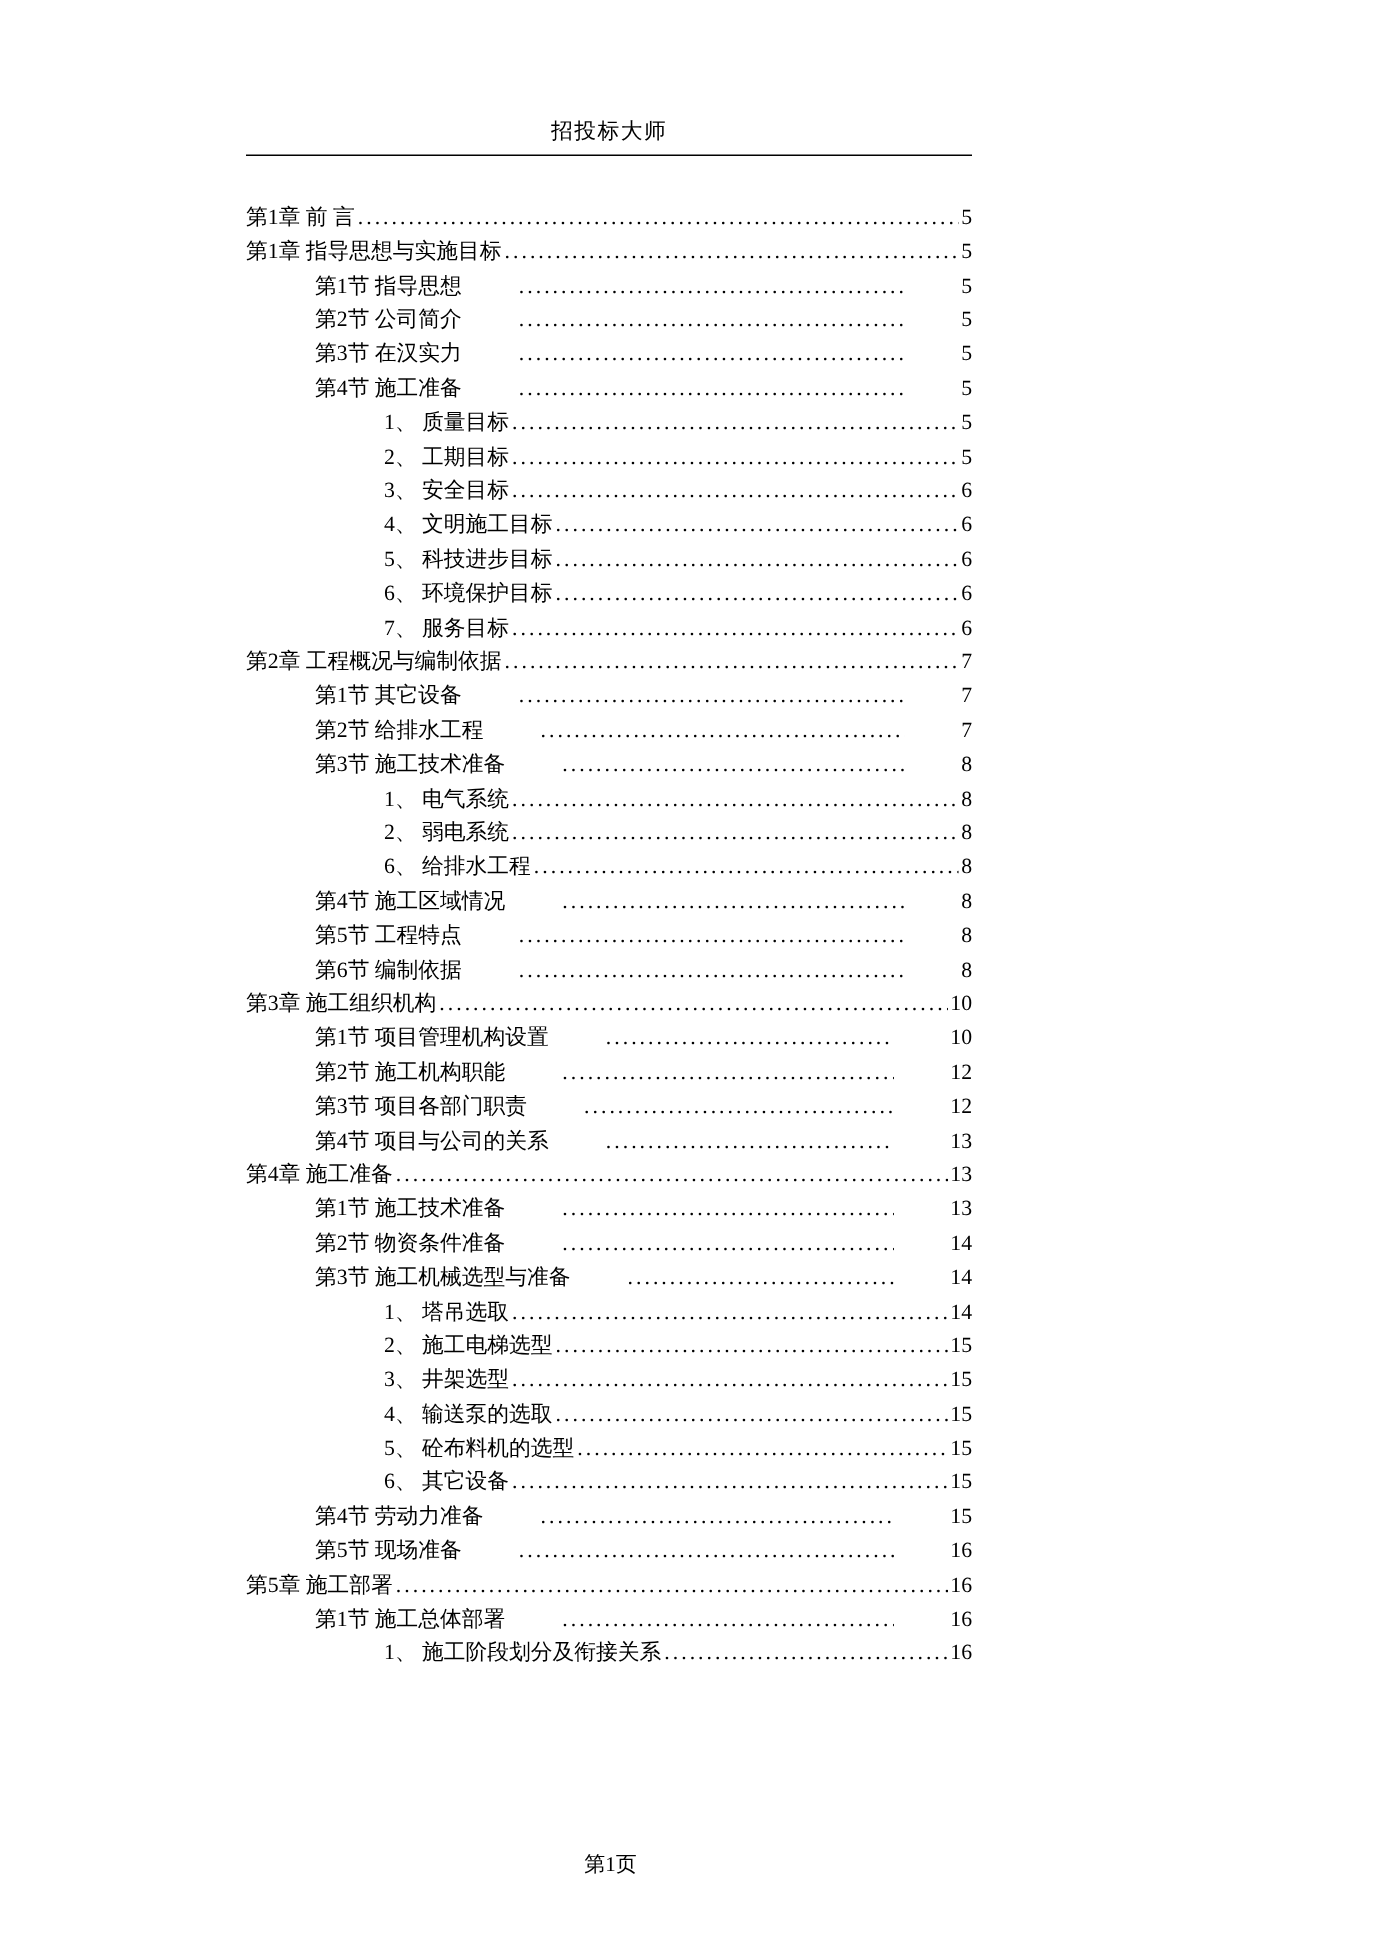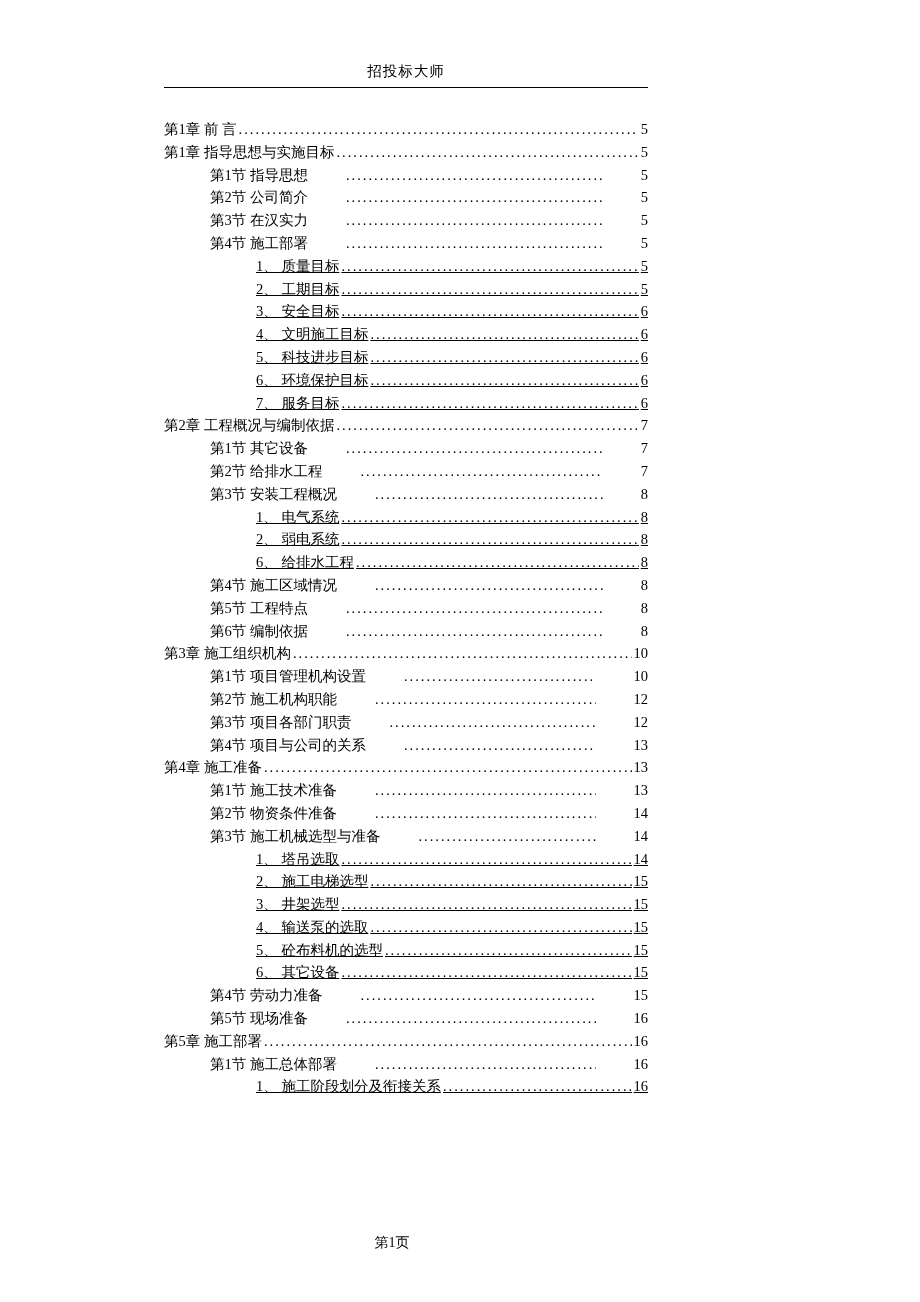--- a/index.html
+++ b/index.html
@@ -7,21 +7,21 @@
     padding: 0;
     background: #fff;
     font-family: "SimSun", "宋体", serif;
     font-size: 14.5px;
     color: #000;
   }
   .page {
     width: 784px;
     height: 1302px;
     box-sizing: border-box;
-    padding: 62px 136px 0 164px;
+    padding: 78px 136px 0 164px;
     position: relative;
   }
   .header {
     text-align: center;
     font-size: 14.5px;
     letter-spacing: 1px;
     border-bottom: 1px solid #000;
     padding-bottom: 6px;
     margin-bottom: 34px;
   }
@@ -44,25 +44,25 @@
     letter-spacing: 2px;
   }
   .toc-dots::after {
     content: "....................................................................................................................................................................";
   }
   .toc-page {
     flex: 0 0 auto;
   }
   .indent-0 { padding-left: 0; }
   .indent-1 { padding-left: 46px; gap: 36px; }
-  .indent-2 { padding-left: 92px; text-decoration: underline; }
+  .indent-2 { padding-left: 92px; }
   .footer {
     position: absolute;
     bottom: 50px;
-    left: 0;
+    left: 15px;
     width: 100%;
     text-align: center;
     font-size: 14px;
   }
 </style>
 </head>
 <body>
 
 <div class="page">
   <div class="header">招投标大师</div>
@@ -86,21 +86,21 @@
         <span class="toc-label">第2节 公司简介 </span>
         <span class="toc-dots"></span>
         <span class="toc-page">5</span>
       </div>
       <div class="toc-row indent-1">
         <span class="toc-label">第3节 在汉实力 </span>
         <span class="toc-dots"></span>
         <span class="toc-page">5</span>
       </div>
       <div class="toc-row indent-1">
-        <span class="toc-label">第4节 施工部署 </span>
+        <span class="toc-label">第4节 施工准备 </span>
         <span class="toc-dots"></span>
         <span class="toc-page">5</span>
       </div>
       <div class="toc-row indent-2">
         <span class="toc-label">1、 质量目标 </span>
         <span class="toc-dots"></span>
         <span class="toc-page">5</span>
       </div>
       <div class="toc-row indent-2">
         <span class="toc-label">2、 工期目标 </span>
@@ -141,21 +141,21 @@
         <span class="toc-label">第1节 其它设备 </span>
         <span class="toc-dots"></span>
         <span class="toc-page">7</span>
       </div>
       <div class="toc-row indent-1">
         <span class="toc-label">第2节 给排水工程 </span>
         <span class="toc-dots"></span>
         <span class="toc-page">7</span>
       </div>
       <div class="toc-row indent-1">
-        <span class="toc-label">第3节 安装工程概况 </span>
+        <span class="toc-label">第3节 施工技术准备 </span>
         <span class="toc-dots"></span>
         <span class="toc-page">8</span>
       </div>
       <div class="toc-row indent-2">
         <span class="toc-label">1、 电气系统 </span>
         <span class="toc-dots"></span>
         <span class="toc-page">8</span>
       </div>
       <div class="toc-row indent-2">
         <span class="toc-label">2、 弱电系统 </span>

